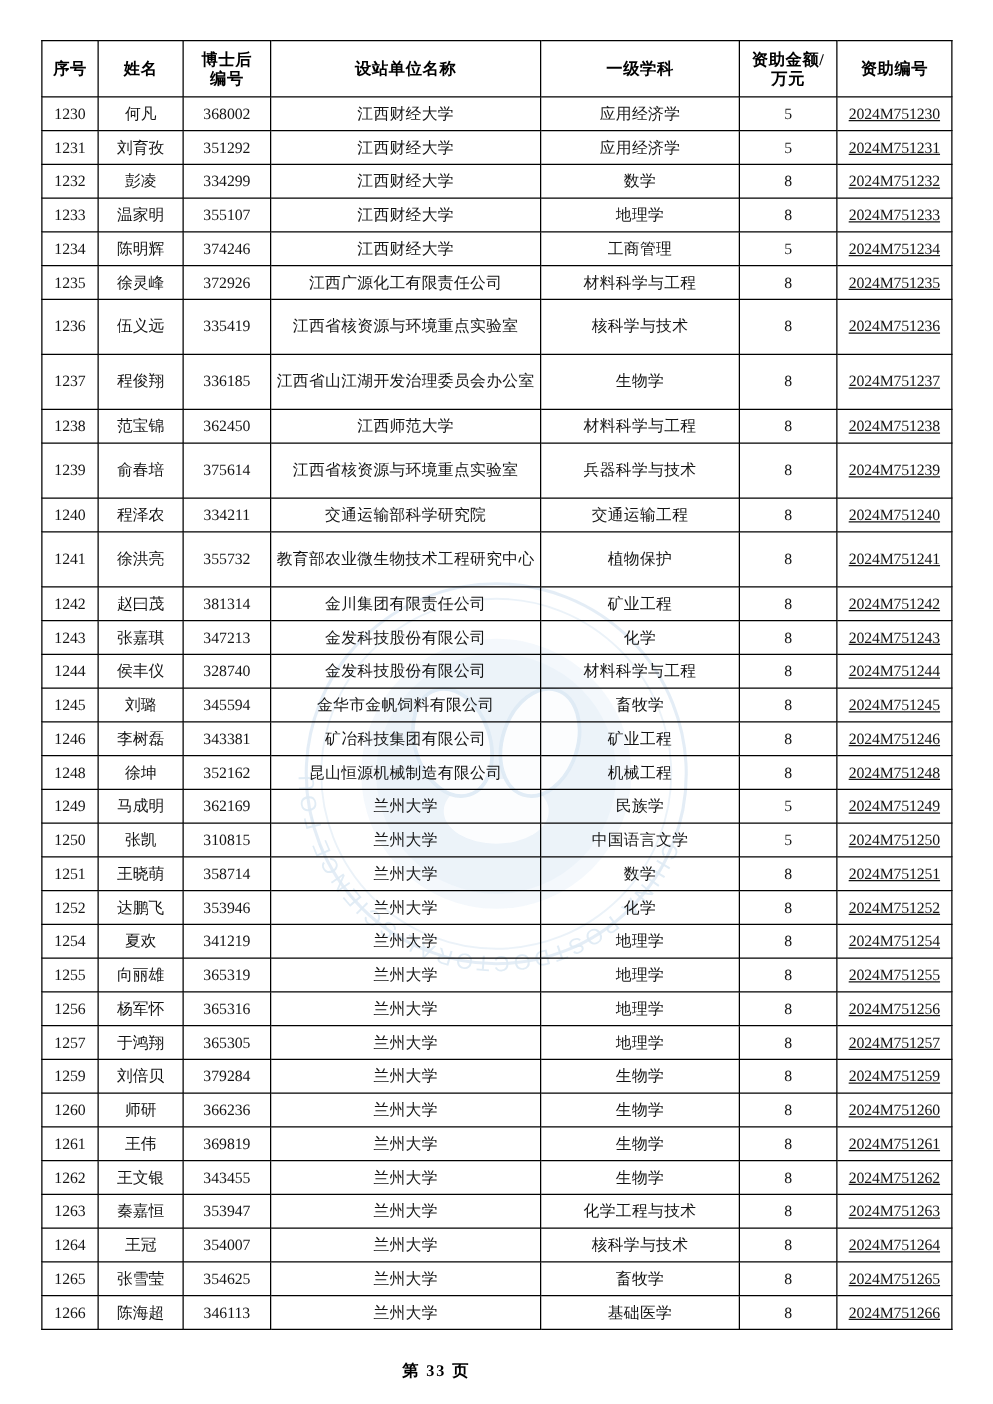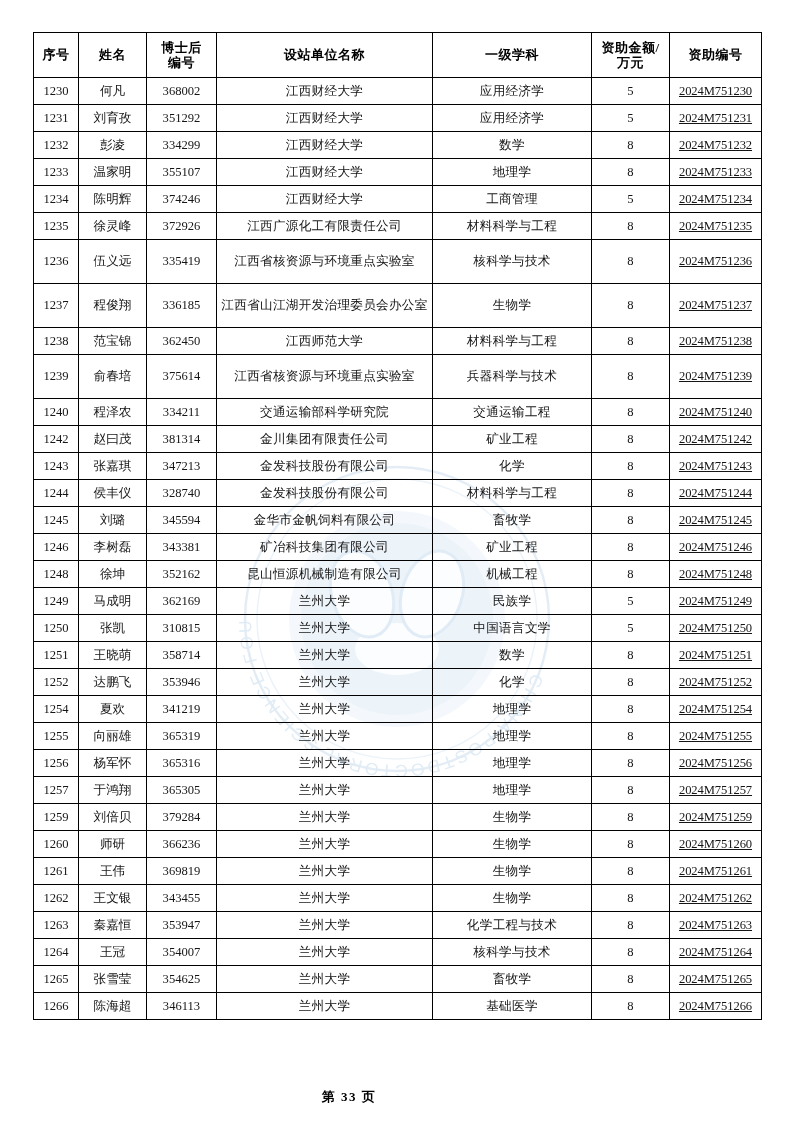--- a/index.html
+++ b/index.html
@@ -253,20 +253,29 @@
           </tr>
           <tr>
             <td class="cell-num">1240</td>
             <td>程泽农</td>
             <td class="cell-num">334211</td>
             <td class="cell-unit">交通运输部科学研究院</td>
             <td class="cell-disc">交通运输工程</td>
             <td class="cell-num">8</td>
             <td class="cell-fund">2024M751240</td>
           </tr>
+          <tr class="tall">
+            <td class="cell-num">1241</td>
+            <td>徐洪亮</td>
+            <td class="cell-num">355732</td>
+            <td class="cell-unit">教育部农业微生物技术工程研究中心</td>
+            <td class="cell-disc">植物保护</td>
+            <td class="cell-num">8</td>
+            <td class="cell-fund">2024M751241</td>
+          </tr>
           <tr>
             <td class="cell-num">1242</td>
             <td>赵曰茂</td>
             <td class="cell-num">381314</td>
             <td class="cell-unit">金川集团有限责任公司</td>
             <td class="cell-disc">矿业工程</td>
             <td class="cell-num">8</td>
             <td class="cell-fund">2024M751242</td>
           </tr>
           <tr>

